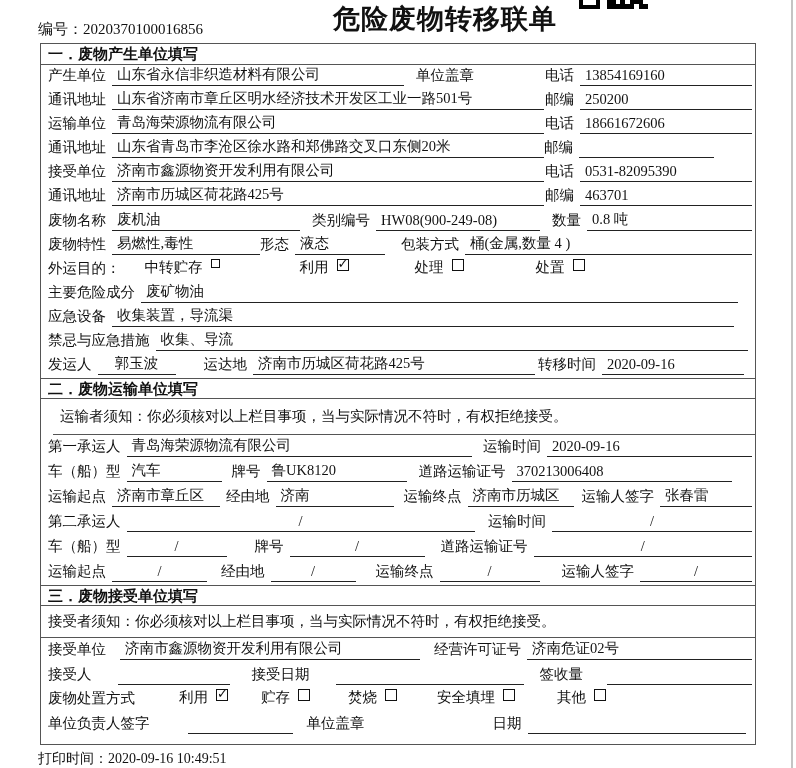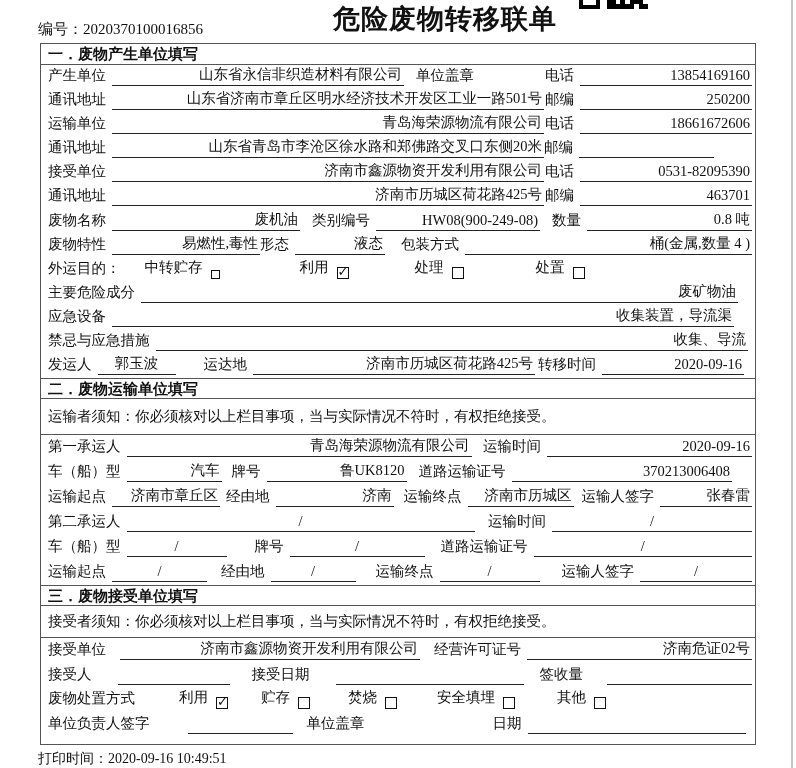--- a/index.html
+++ b/index.html
@@ -20,38 +20,38 @@
     border:1.6px solid #555; background:#fff;
     display:flex; flex-direction:column; font-size:14.5px;
   }
   .sec-h {
     flex:0 0 auto; height:21px; line-height:20px; padding-left:7px;
     font-weight:bold; font-size:15px; border-bottom:1.4px solid #555;
     font-family:"Liberation Sans","DejaVu Sans",sans-serif;
   }
   .sec-h.bt { border-top:1.4px solid #555; }
   .notice { flex:0 0 auto; border-bottom:1.4px solid #555; padding:8px 0 0 7px; font-size:14.5px; }
-  .notice.n2 { height:36px; }
+  .notice.n2 { height:36px;margin-left:12px; }
   .notice.n3 { height:32px; padding-top:6px; }
 
   .rows { display:flex; flex-direction:column; }
   .rows.s1 { height:313px; }
   .rows.s2 { height:150px; }
   .rows.s3 { height:99px; }
   .row { flex:1 1 0; display:flex; align-items:flex-end; padding:0 3px 3px 7px; }
   .lab { white-space:nowrap; flex:0 0 auto; padding-bottom:1px; }
   .ul {
     border-bottom:1px solid #222; white-space:nowrap; overflow:hidden;
-    flex:0 0 auto; margin-left:6px; padding:0 2px 1px 5px; min-height:17px;text-align:right;
+    flex:0 0 auto; margin-left:6px; padding:0 2px 1px 5px; min-height:17px;
   }
   .ul.c { text-align:center; padding-left:2px; }
   .ul.grow { flex:1 1 auto; }
   .mla { margin-left:auto; }
 
-  .opt { display:flex; align-items:flex-end; padding-bottom:1px; }
+  .opt { display:flex; align-items:flex-start; padding-bottom:1px; }
   .cb {
     display:inline-block; width:12px; height:12px; border:1.4px solid #111;
     margin-left:8px; position:relative; top:1px; background:#fff;
   }
   .cb.sm { width:9px; height:9px; }
   .cb.checked::before {
     content:"\2713"; position:absolute; left:0px; top:-4px;
     font-size:13px; font-weight:bold; color:#111;
     font-family:"DejaVu Sans",sans-serif;
   }

